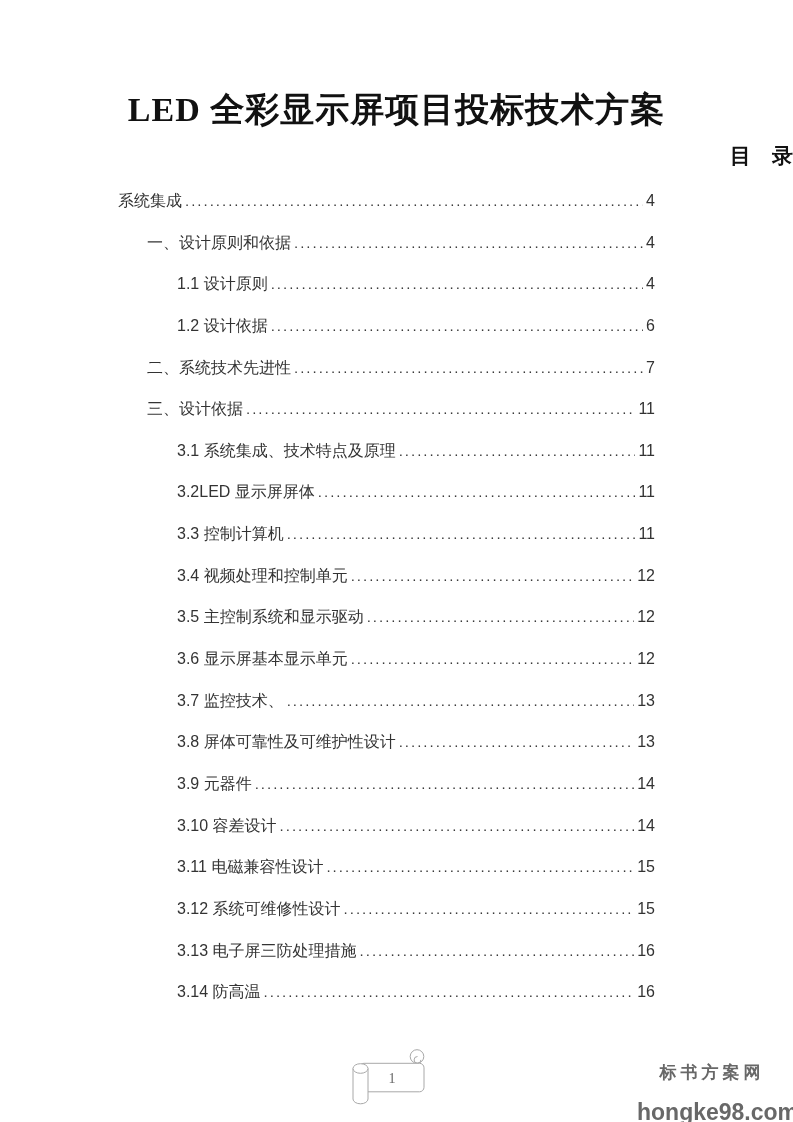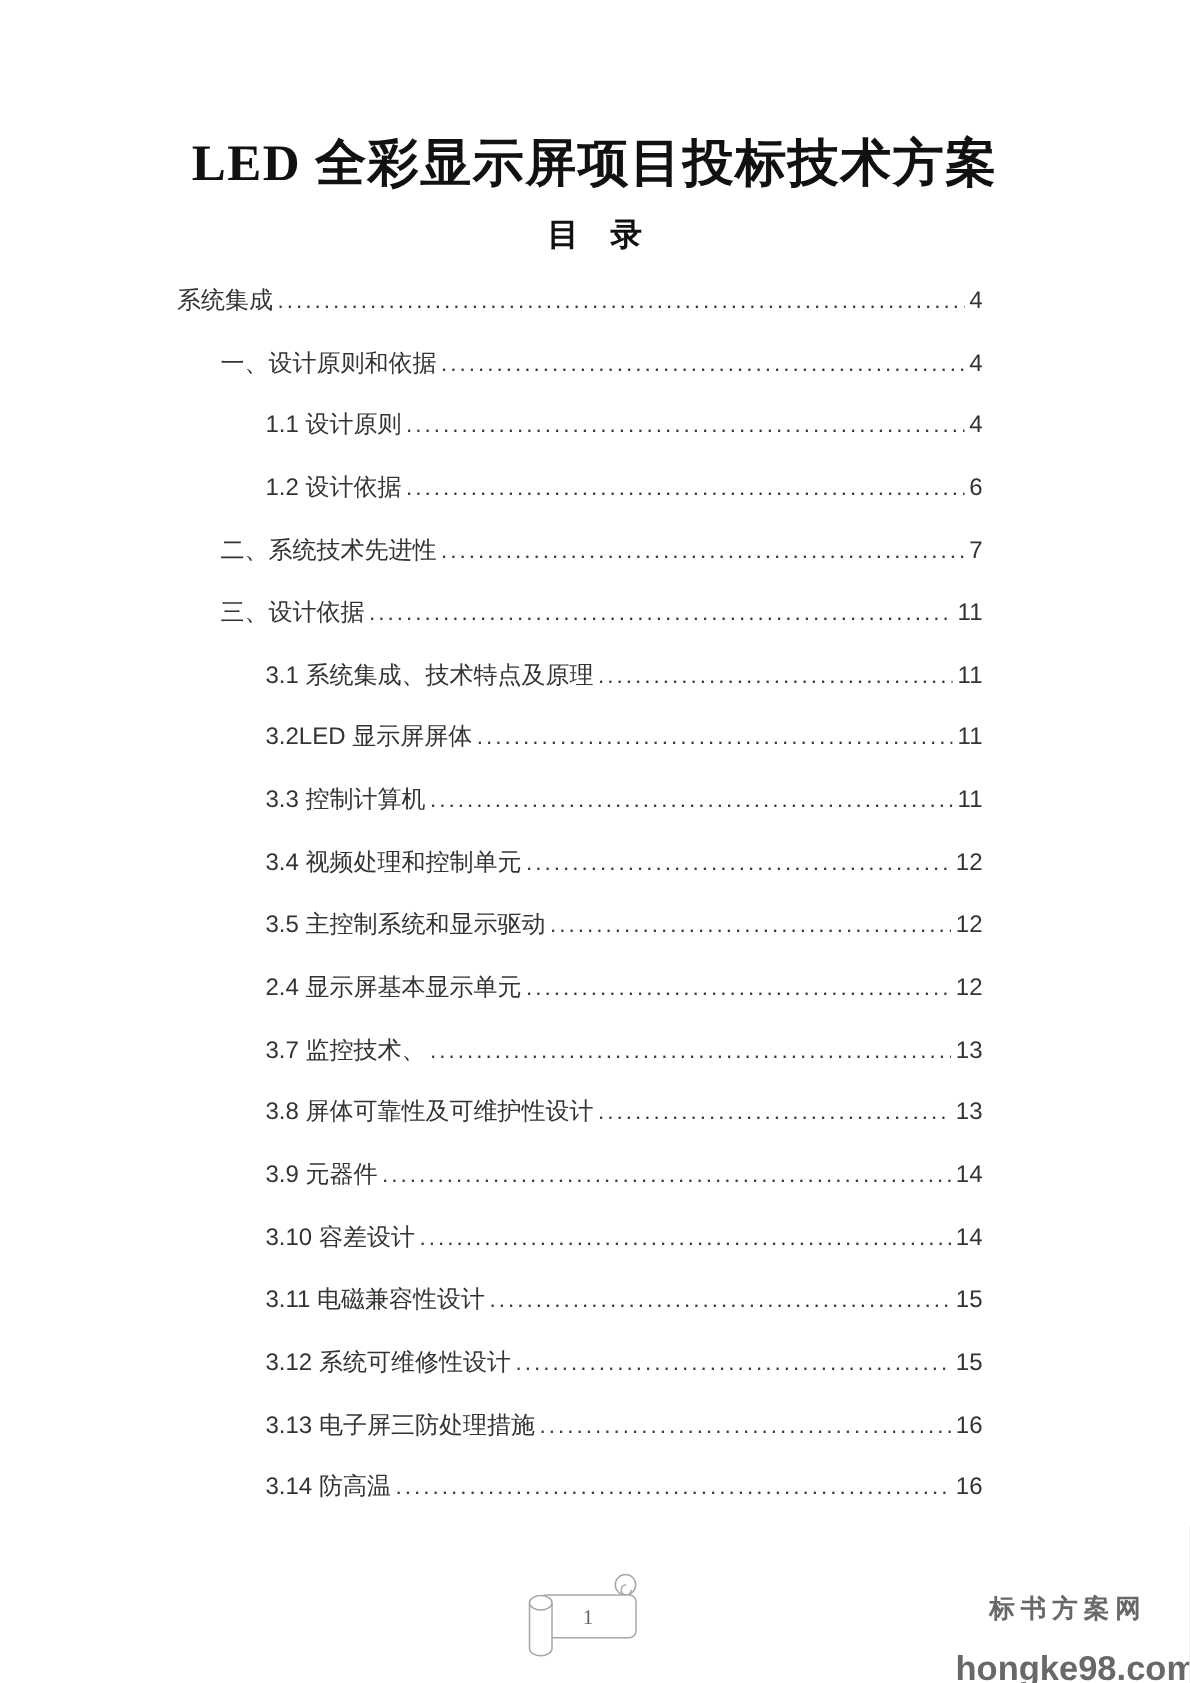--- a/index.html
+++ b/index.html
@@ -27,21 +27,21 @@
     line-height: 1.3;
     color: #111111;
     letter-spacing: 1px;
     white-space: nowrap;
   }
   .toc-heading {
     position: absolute;
     top: 142px;
     left: 0;
     width: 100%;
-    text-align: center;
+    text-align: right;
     font-family: "Liberation Serif", "DejaVu Serif", serif;
     font-weight: 700;
     font-size: 21px;
     color: #111111;
   }
   .toc-list {
     position: absolute;
     top: 180px;
     left: 118px;
     right: 138px;
@@ -163,21 +163,21 @@
         <span class="toc-label">3.4 视频处理和控制单元</span>
         <span class="toc-leader">....................................................................................................................................................................................................................................................................</span>
         <span class="toc-page">12</span>
       </div>
       <div class="toc-row level-2">
         <span class="toc-label">3.5 主控制系统和显示驱动</span>
         <span class="toc-leader">....................................................................................................................................................................................................................................................................</span>
         <span class="toc-page">12</span>
       </div>
       <div class="toc-row level-2">
-        <span class="toc-label">2.4 显示屏基本显示单元</span>
+        <span class="toc-label">3.6 显示屏基本显示单元</span>
         <span class="toc-leader">....................................................................................................................................................................................................................................................................</span>
         <span class="toc-page">12</span>
       </div>
       <div class="toc-row level-2">
         <span class="toc-label">3.7 监控技术、</span>
         <span class="toc-leader">....................................................................................................................................................................................................................................................................</span>
         <span class="toc-page">13</span>
       </div>
       <div class="toc-row level-2">
         <span class="toc-label">3.8 屏体可靠性及可维护性设计</span>

